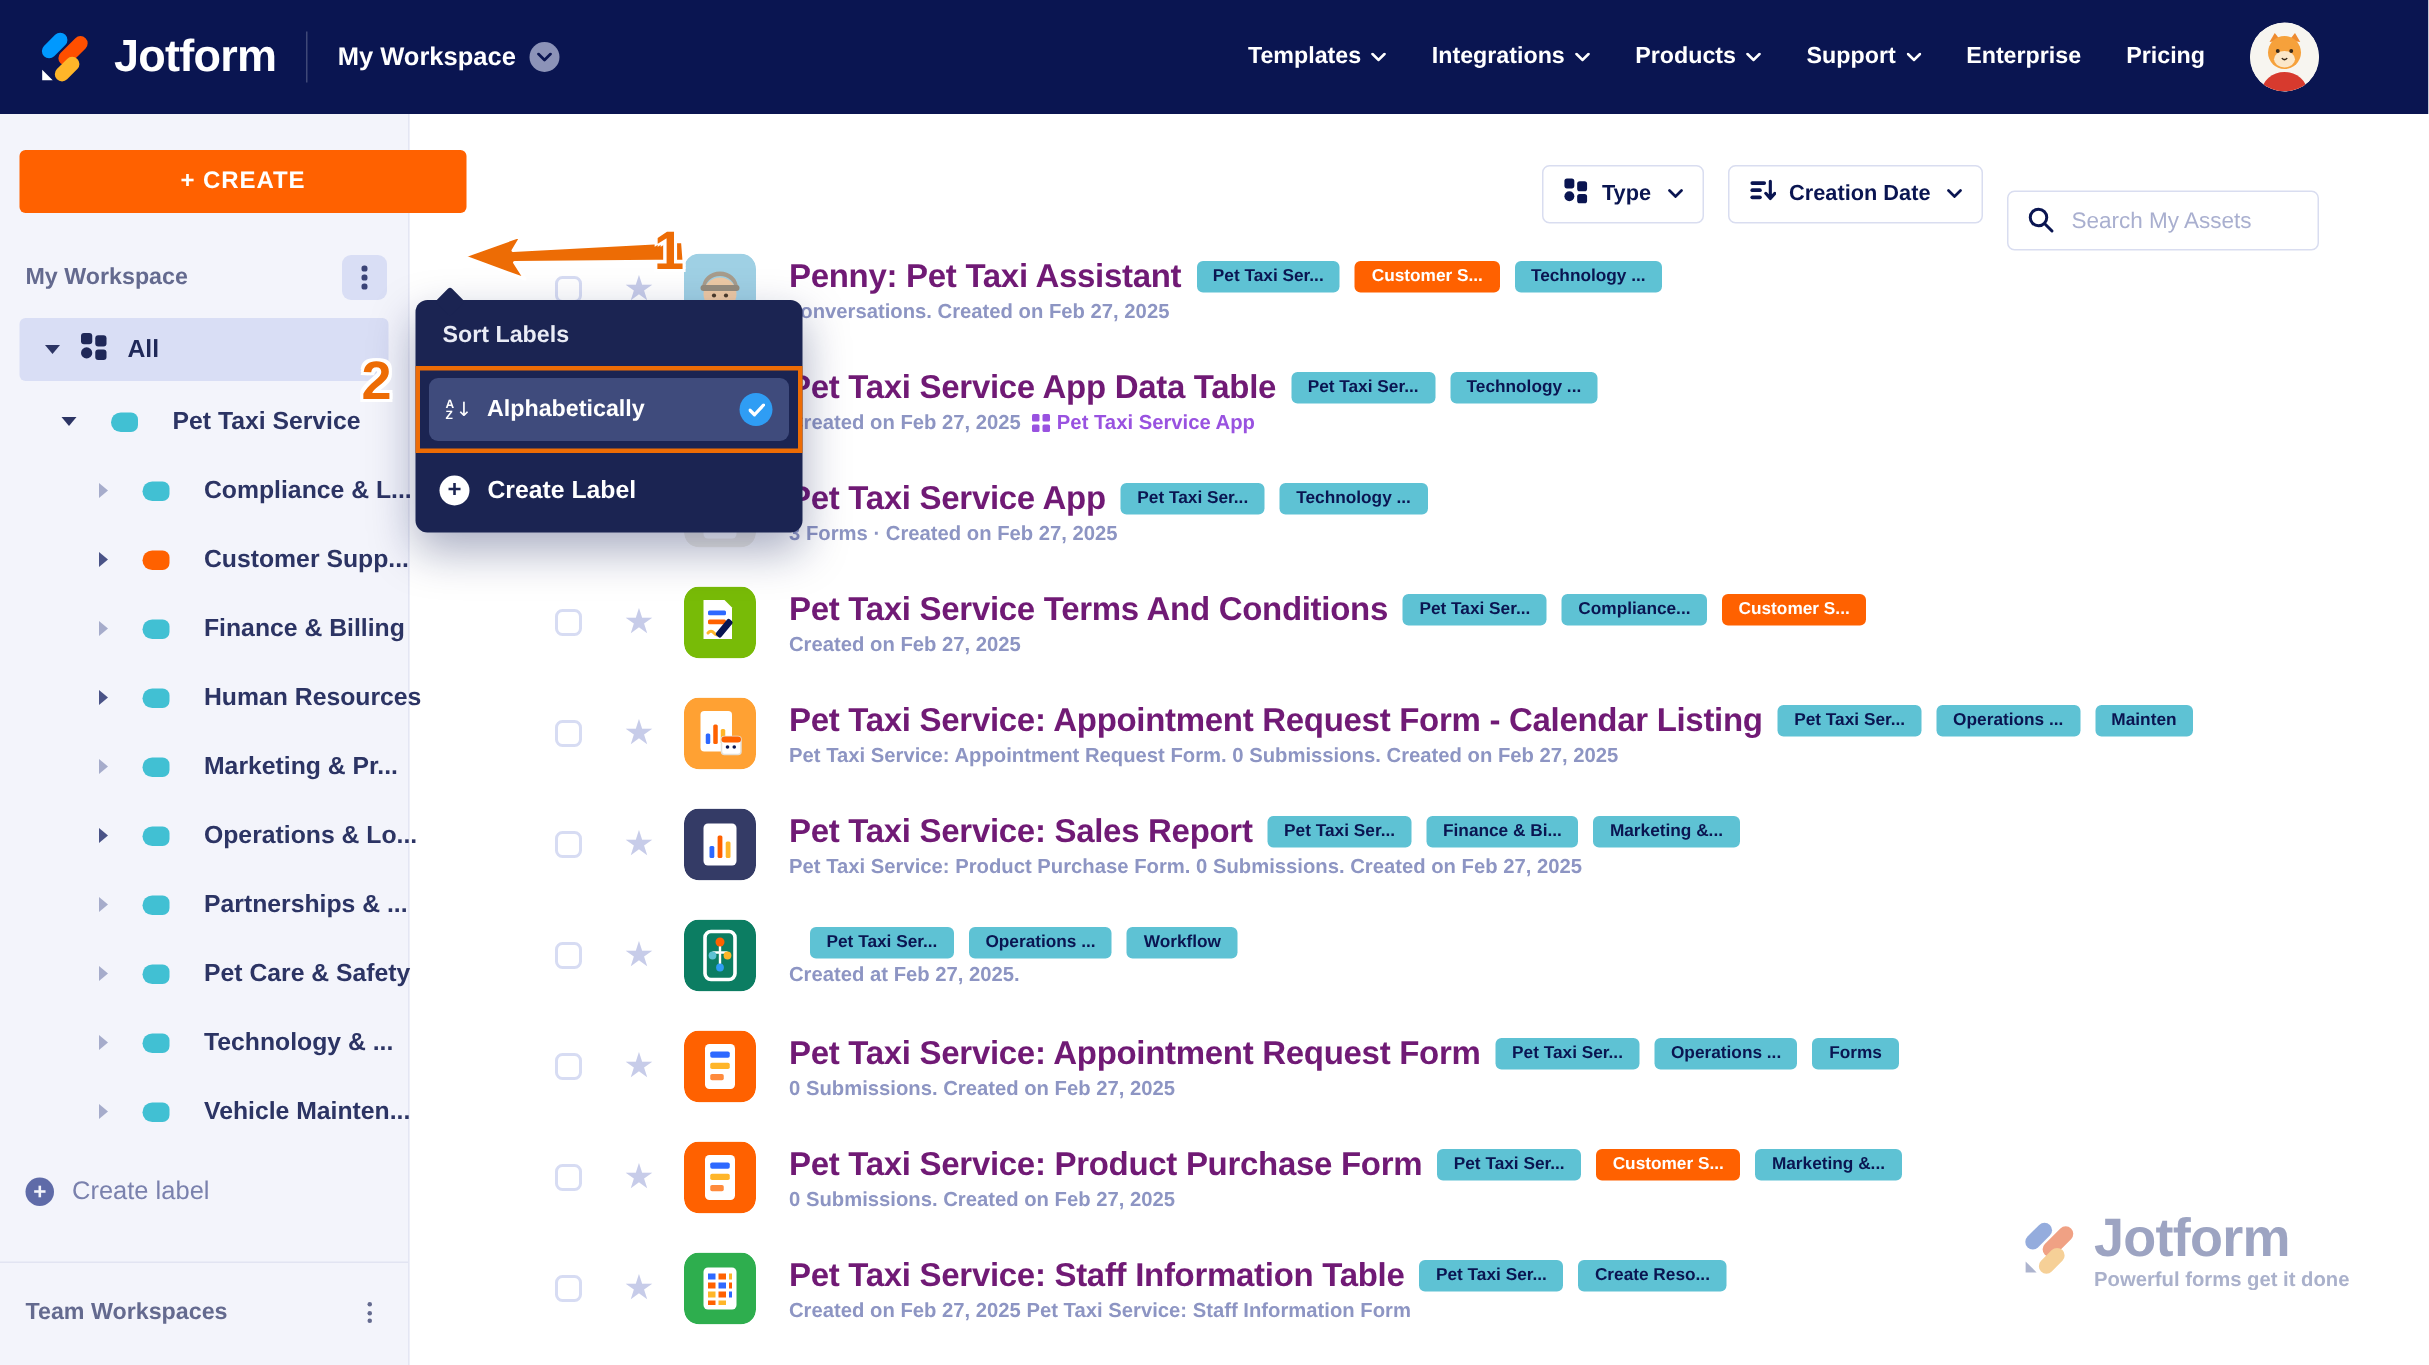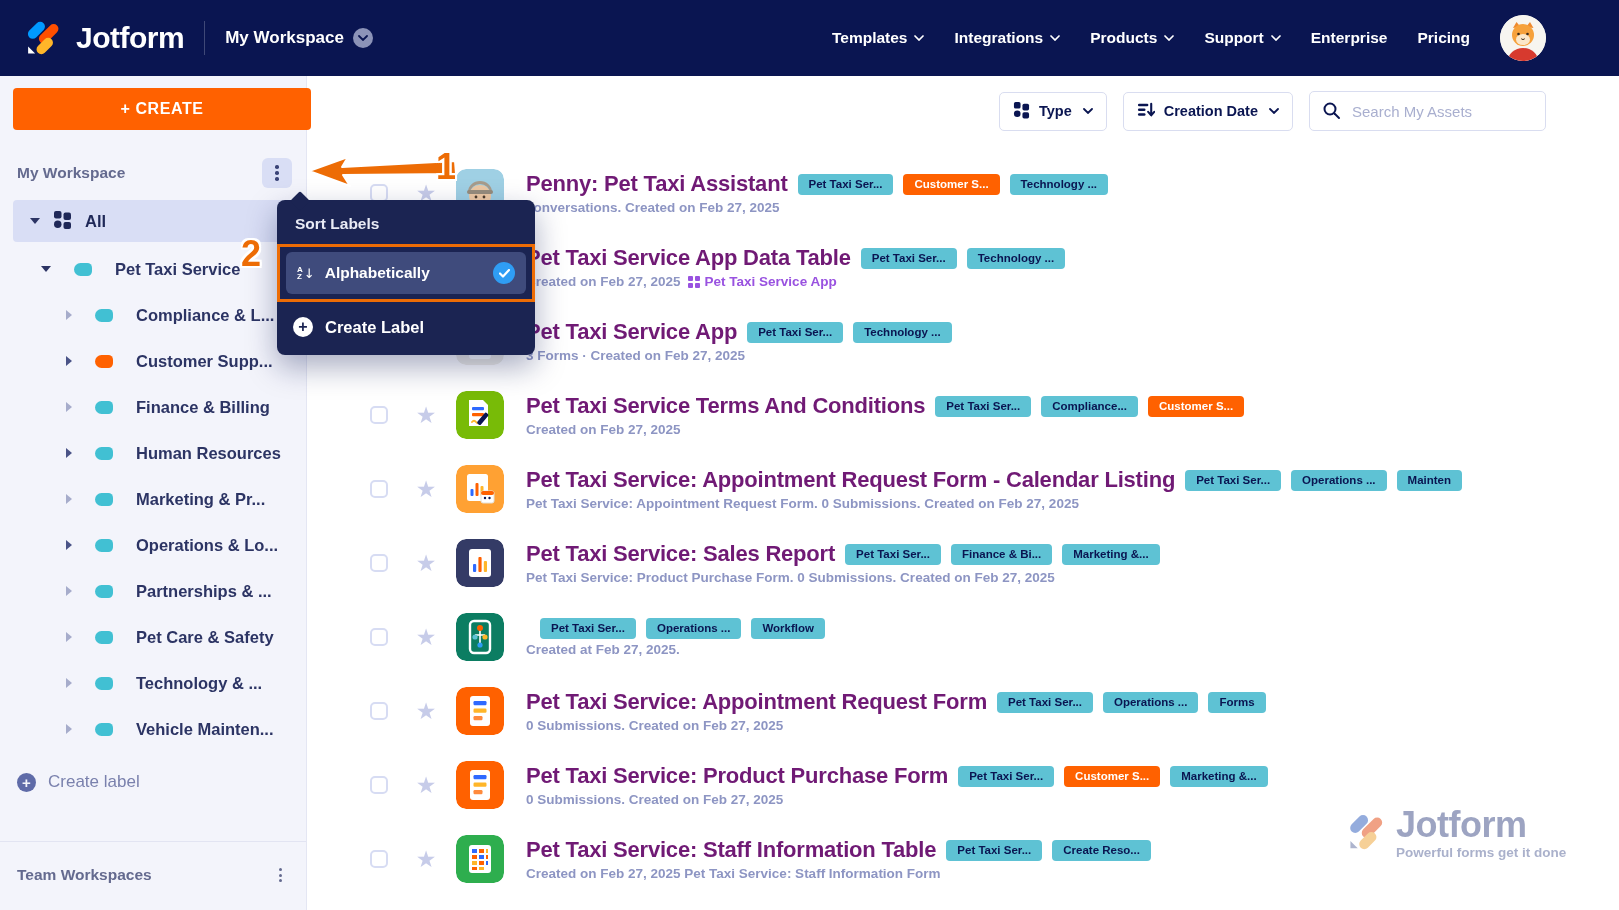--- a/index.html
+++ b/index.html
@@ -14,22 +14,22 @@
   .nav-divider { width:1px; height:34px; background:rgba(255,255,255,0.22); margin:0 20px; }
   .ws-switch { display:flex; align-items:center; gap:9px; cursor:pointer; }
   .ws-name { color:#fff; font-size:17px; font-weight:700; }
   .ws-chev { width:20px; height:20px; border-radius:50%; background:#8C93B8; display:flex; align-items:center; justify-content:center; }
   .nav-spacer { flex:1; }
   .nav-items { display:flex; align-items:center; gap:30px; margin-right:30px; }
   .nav-item { display:flex; align-items:center; gap:7px; color:#fff; font-size:15.5px; font-weight:600; cursor:pointer; }
   .avatar { width:46px; height:46px; border-radius:50%; overflow:hidden; cursor:pointer; background:#F7F5F0; }
 
   
-  .sidebar { position:absolute; top:76px; left:0; width:307px; height:834px; background:#F3F4FB;
-             border-right:1px solid #E4E6F3; padding-top:12px; z-index:5; }
+  .sidebar { position:absolute; top:76px; left:0; width:273px; height:834px; background:#F3F4FB;
+             border-right:1px solid #E4E6F3; padding-top:24px; z-index:5; }
   .create-btn { display:block; margin:0 13px; width:298px; height:42px; background:#FF6100; border:none;
                 border-radius:4px; color:#fff; font-size:16px; font-weight:800; letter-spacing:0.6px;
                 font-family:inherit; cursor:pointer; }
   .ws-row { margin-top:26px; height:34px; display:flex; align-items:center; justify-content:space-between;
             padding:0 14px 0 17px; }
   .ws-row-label { color:#646A8F; font-size:15.5px; font-weight:600; }
   .kebab-btn { width:30px; height:30px; border-radius:6px; background:#D9DEF5; display:flex; flex-direction:column;
                align-items:center; justify-content:center; gap:2.5px; cursor:pointer; }
   .kebab-btn i, .kebab-plain i { width:3.5px; height:3.5px; border-radius:50%; background:#3A4377; display:block; }
   .kebab-plain { display:flex; flex-direction:column; gap:2.5px; cursor:pointer; padding:4px; }
@@ -57,21 +57,21 @@
   .team-row { display:flex; align-items:center; justify-content:space-between; padding:8px 20px 8px 17px; }
   .team-label { color:#646A8F; font-size:15.5px; font-weight:600; }
 
   
   .main { position:absolute; top:76px; left:325px; width:1294px; height:834px; background:#fff; }
   .toolbar { position:absolute; top:15px; right:73px; display:flex; align-items:center; gap:16px; }
   .tool-btn { height:39px; background:#fff; border:1px solid #D9DDF0; border-radius:5px; display:flex;
               align-items:center; gap:9px; padding:0 13px; font-size:14.5px; font-weight:700; color:#0A1551;
               font-family:inherit; cursor:pointer; }
   .tool-chev { margin-left:2px; }
-  .search-box { position:relative; width:237px; height:40px; }
+  .search-box { position:relative; width:208px; height:40px;margin-top:36px; }
   .search-box input { width:100%; height:100%; border:1px solid #D9DDF0; border-radius:5px; padding:0 12px 0 42px;
                       font-size:15px; font-family:inherit; color:#0A1551; outline:none; }
   .search-box input::placeholder { color:#A9AFCF; }
   .search-icon { position:absolute; left:13px; top:10px; }
 
   .asset-list { position:absolute; top:80px; left:45px; right:0; }
   .asset-row { height:74px; display:flex; align-items:center; }
   .cb { width:18px; height:18px; border:2px solid #D7DCF3; border-radius:5px; background:#fff; margin-right:26px; flex:none; cursor:pointer; }
   .star { font-size:23px; color:#C7CCE9; margin-right:18px; width:24px; text-align:center; flex:none; cursor:pointer;
           font-family:"DejaVu Sans", sans-serif; }

